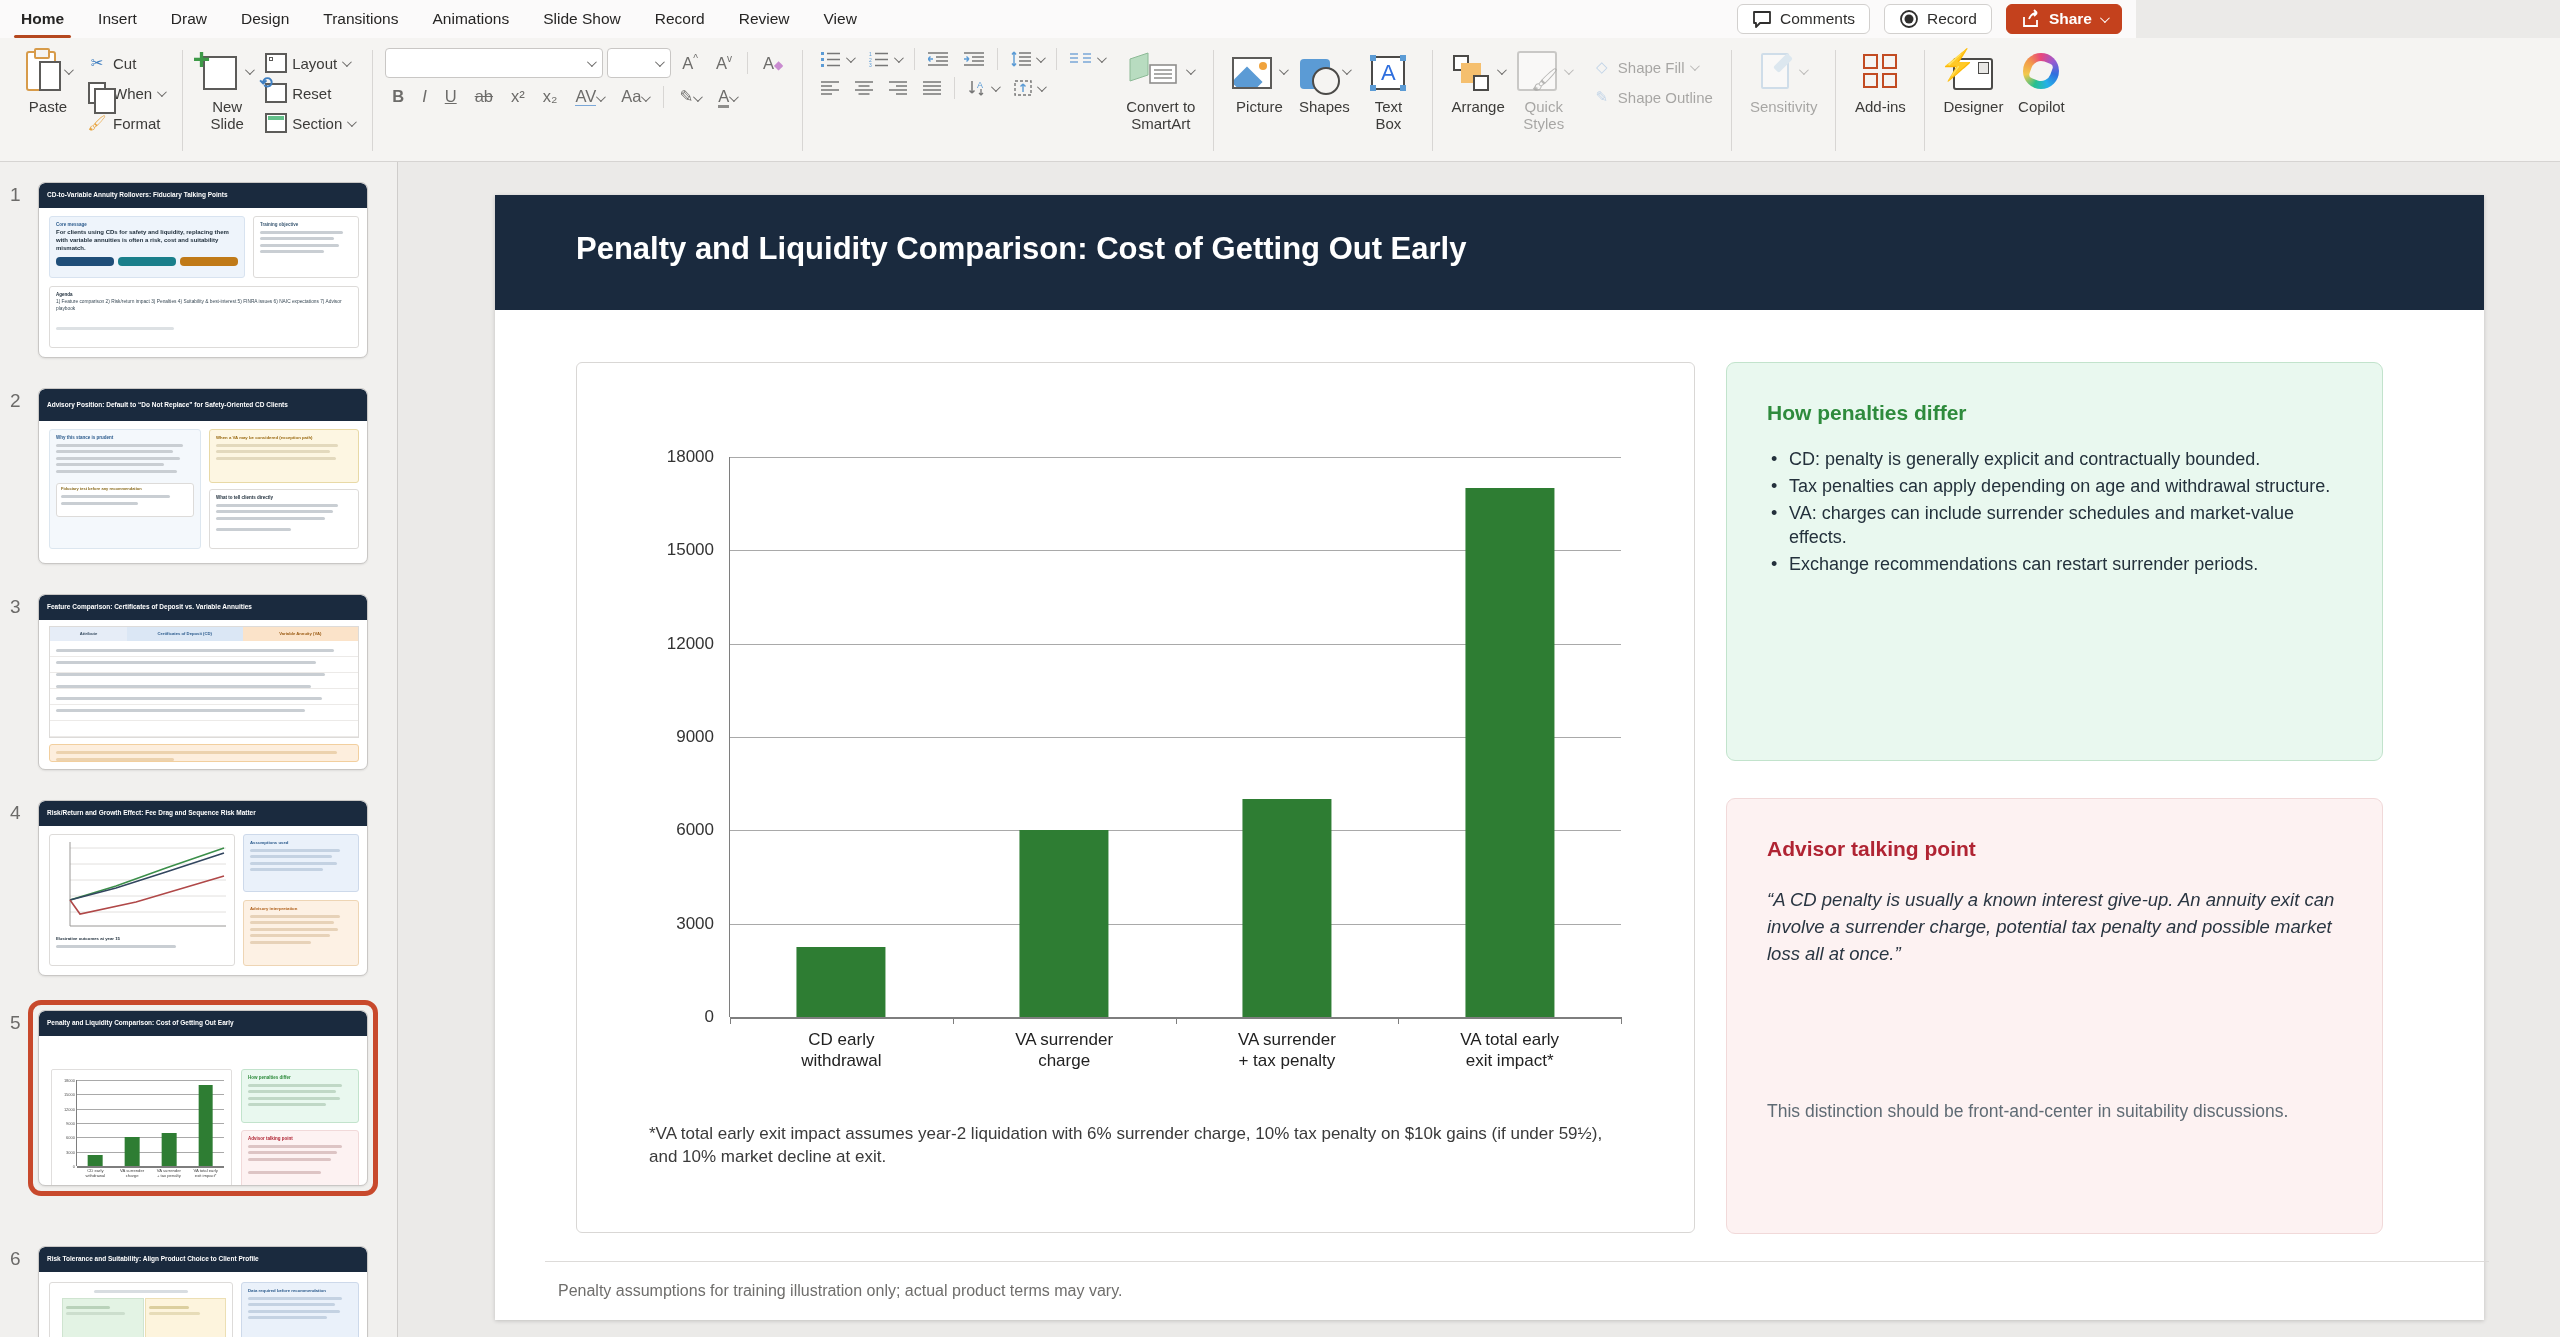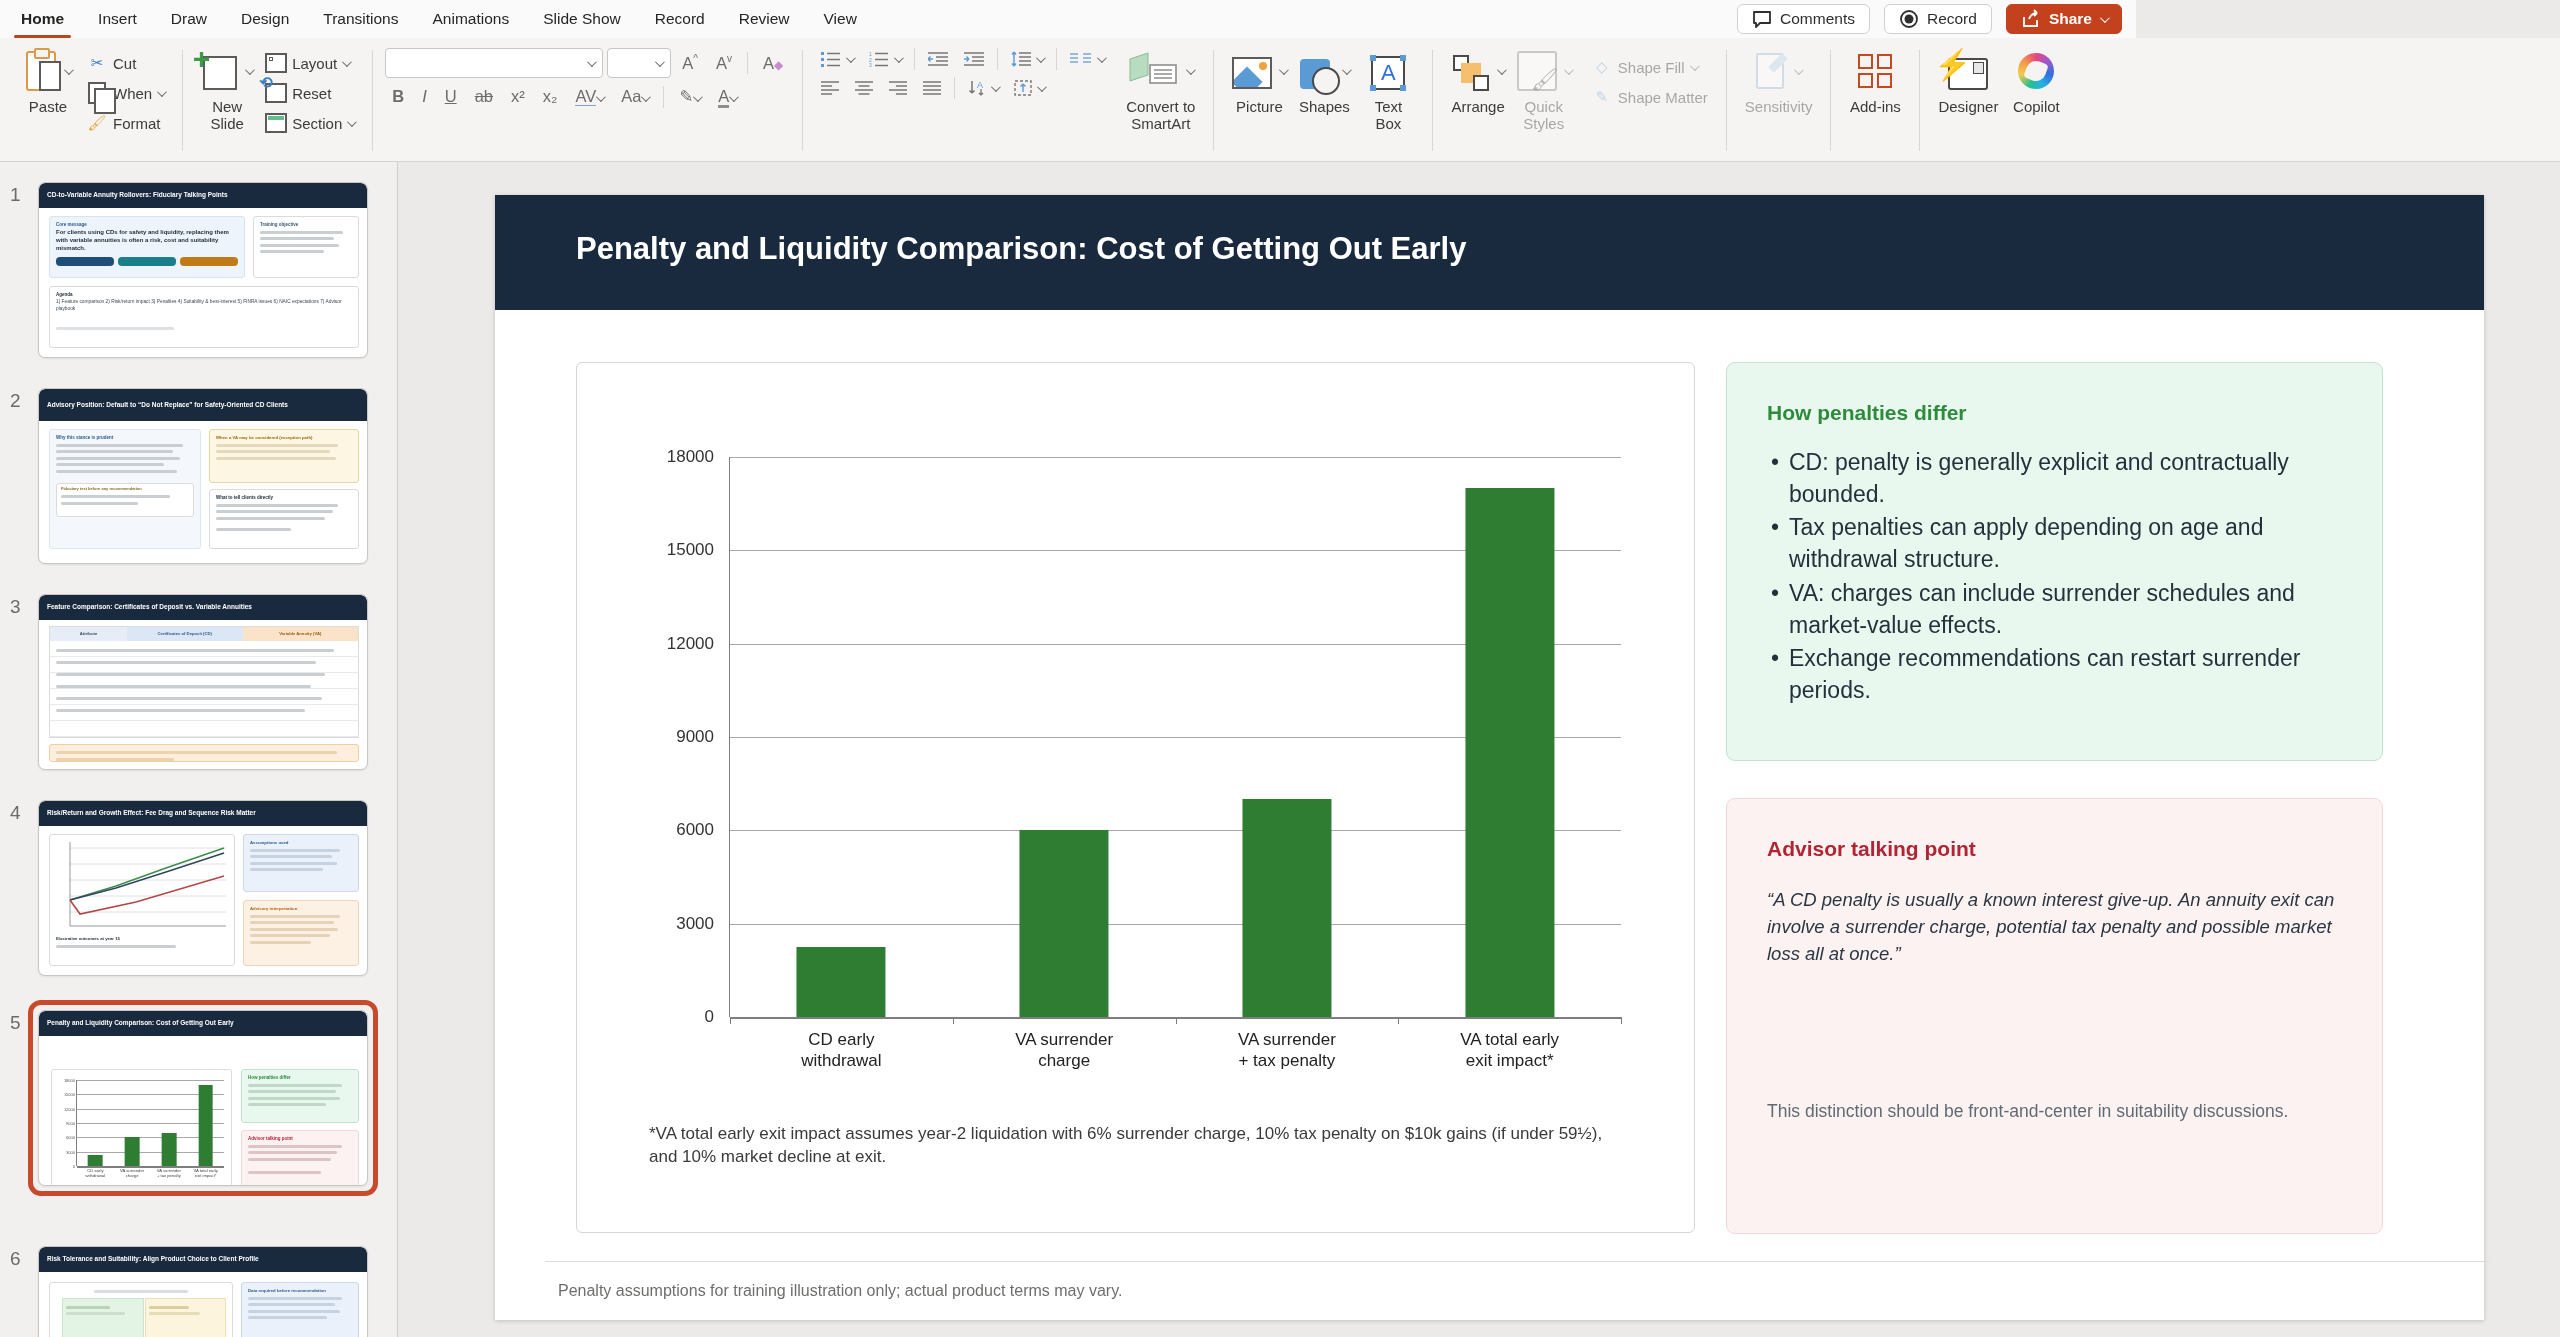--- a/index.html
+++ b/index.html
@@ -120,21 +120,21 @@
   .btick { position:absolute; top:100%; width:1px; height:7px; background:#7e7e7e; }
   .cats { position:absolute; top:calc(100% + 12px); left:0; right:0; display:flex; }
   .cat { flex:1; text-align:center; font-size:17px; color:#222; line-height:1.25; white-space:pre-line; }
   .chart-footnote { position:absolute; left:72px; top:760px; width:980px; font-size:17px;
     color:#3a3a3a; line-height:1.35; }
 
   .side-box { position:absolute; left:1231px; width:657px; border-radius:9px; padding:38px 40px; }
   .green-box { top:167px; height:399px; background:#e9f8ef; border:1px solid #c2e3cc; }
   .green-box h3 { color:#2e8b3c; font-size:21px; margin-bottom:22px; }
   .green-box ul { list-style:none; }
-  .green-box li { position:relative; padding-left:22px; font-size:23px; color:#24313c; line-height:1.38; margin-bottom:2px;}
+  .green-box li { position:relative; padding-left:22px; font-size:18px; color:#24313c; line-height:1.38; margin-bottom:2px;}
   .green-box li::before { content:"•"; position:absolute; left:4px; }
   .pink-box { top:603px; height:436px; background:#fdf2f2; border:1px solid #f1d9d9; }
   .pink-box h3 { color:#b02433; font-size:21px; margin-bottom:26px; }
   .pink-box .quote { font-style:italic; font-size:18.5px; color:#2a3642; line-height:1.45; }
   .pink-box .note { position:absolute; left:40px; top:300px; width:560px; font-size:17.5px; color:#5f6b74; line-height:1.4; }
 
   .slide-divider { position:absolute; left:50px; top:1066px; width:1944px; height:1px; background:#dddbd9; }
   .slide-disclaimer { position:absolute; left:63px; top:1087px; font-size:16px; color:#6f6e6c; }
 
   
@@ -438,21 +438,21 @@
 Styles</span>
     </div>
     <div class="col grayed" style="padding-top:8px; margin-left:8px">
       <div class="sbtn">
           <span class="icon-sm" style="color:#7aa7d8">◇</span>
           <span>Shape Fill</span>
           <span class="chev"></span>
         </div>
       <div class="sbtn">
           <span class="icon-sm" style="color:#7aa7d8">✎</span>
-          <span>Shape Matter</span>
+          <span>Shape Outline</span>
         </div>
     </div>
   </div>
 
   <div class="vdiv"></div>
 
   <div class="rgroup">
     <div class="bbtn grayed">
       <span class="icon-lg">
           <span class="sens-ic"></span>

